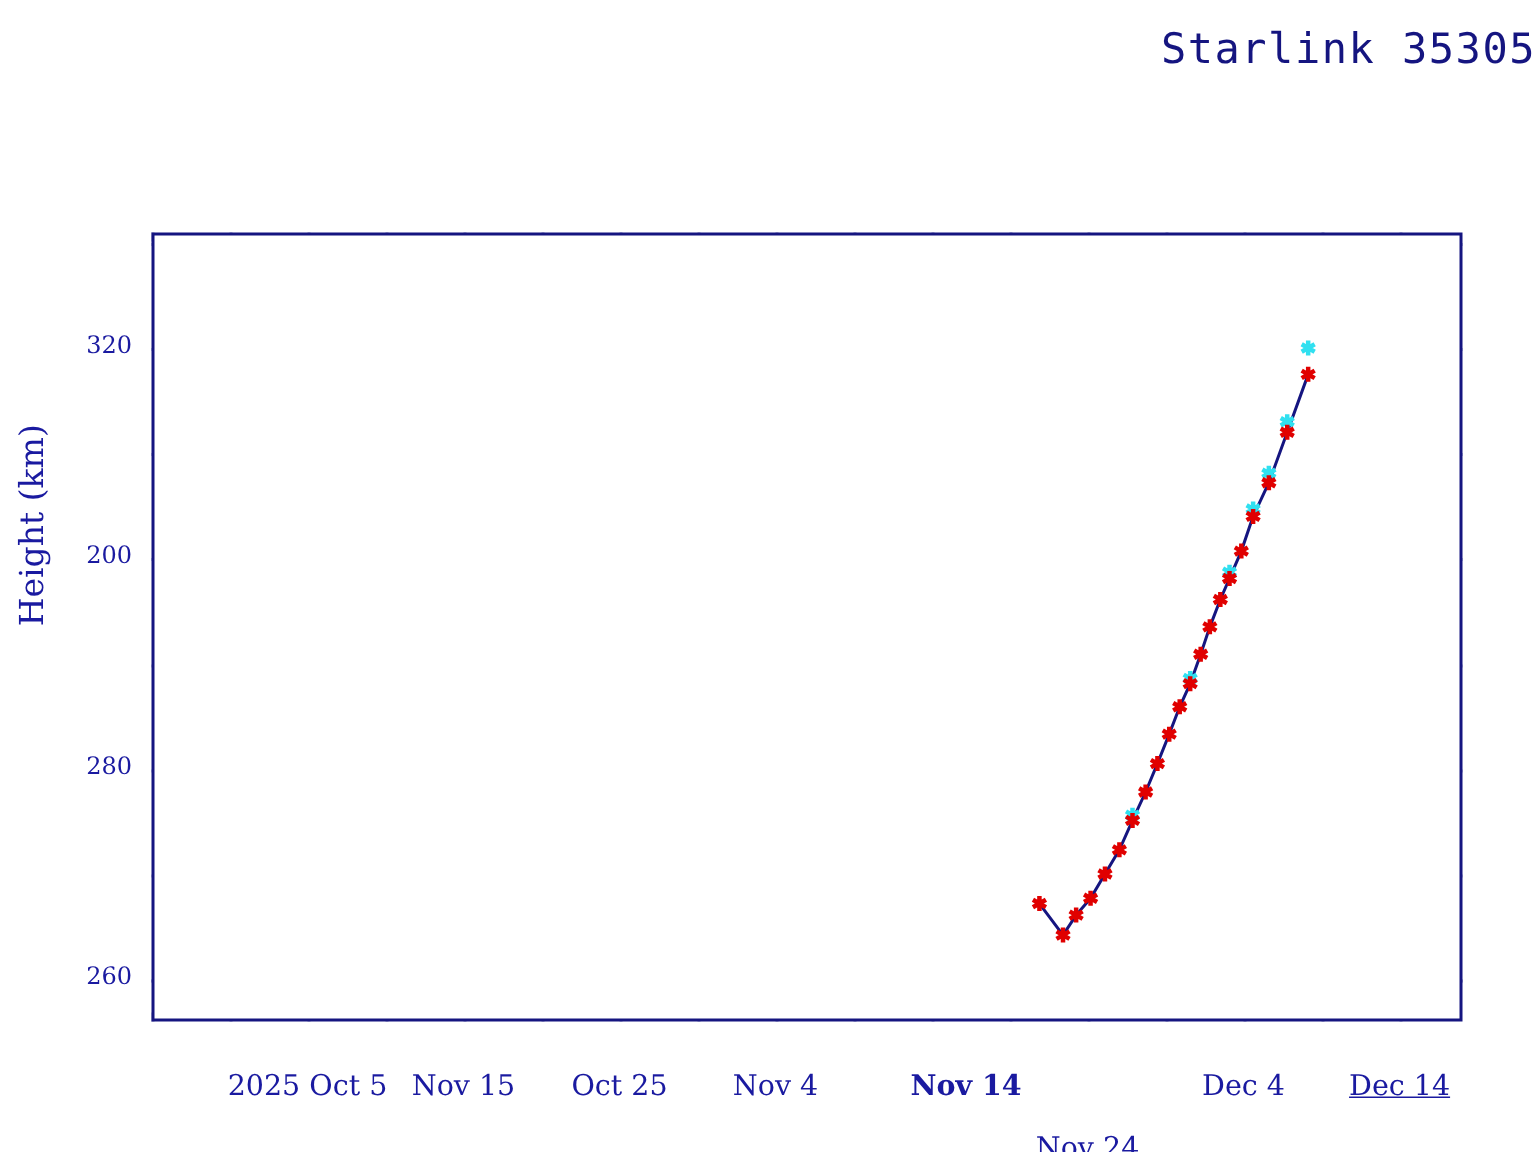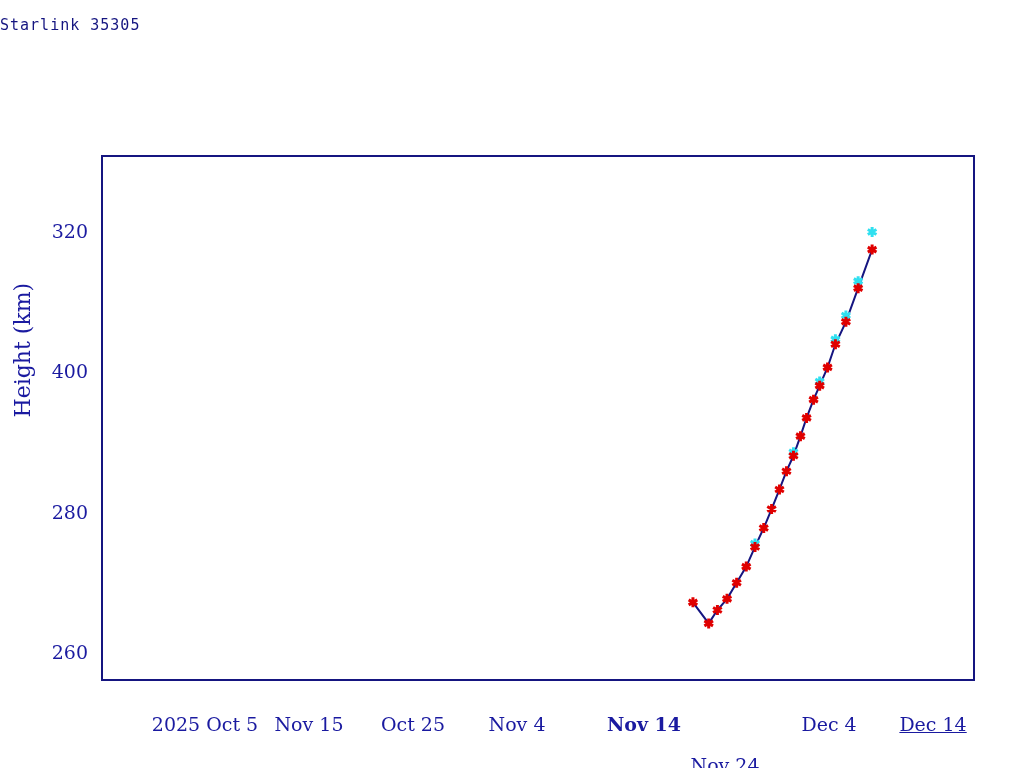--- a/index.html
+++ b/index.html
@@ -17,23 +17,23 @@
     position: relative;
     width: 1024px;
     height: 768px;
     background: #ffffff;
   }
   .chart-title {
     position: absolute;
     left: 0;
     top: 16px;
     width: 1024px;
-    text-align: left;
+    text-align: right;
     font-family: "DejaVu Sans Mono", "Liberation Mono", monospace;
-    font-size: 15px;
+    font-size: 28px;
     letter-spacing: 1px;
     color: #151580;
   }
   #plot-box {
     position: absolute;
     left: 101px;
     top: 155px;
     width: 874px;
     height: 526px;
     border: 2px solid #151580;
@@ -45,21 +45,21 @@
     left: 0;
     top: 0;
     width: 874px;
     height: 526px;
     overflow: visible;
   }
   .y-label-text {
     position: absolute;
     color: #1a1aa0;
     font-family: "DejaVu Serif", "Liberation Serif", serif;
-    font-size: 19px;
+    font-size: 16px;
     text-align: right;
     white-space: nowrap;
   }
   .x-label-text {
     position: absolute;
     color: #1a1aa0;
     font-family: "DejaVu Serif", "Liberation Serif", serif;
     font-size: 19px;
     white-space: nowrap;
     text-align: center;
@@ -157,21 +157,21 @@
       <div class="tick" style="left: 969px; top: 162.013px; width: 6px; height: 2px;"></div>
       <div class="tick" style="left: 101px; top: 302.28px; width: 6px; height: 2px;"></div>
       <div class="tick" style="left: 969px; top: 302.28px; width: 6px; height: 2px;"></div>
       <div class="tick" style="left: 101px; top: 442.547px; width: 6px; height: 2px;"></div>
       <div class="tick" style="left: 969px; top: 442.547px; width: 6px; height: 2px;"></div>
       <div class="tick" style="left: 101px; top: 582.813px; width: 6px; height: 2px;"></div>
       <div class="tick" style="left: 969px; top: 582.813px; width: 6px; height: 2px;"></div>
       <div class="tick" style="left: 101px; top: 652.947px; width: 6px; height: 2px;"></div>
       <div class="tick" style="left: 969px; top: 652.947px; width: 6px; height: 2px;"></div>
       <div class="y-label-text" style="left: 6px; top: 220.147px; width: 82px;">320</div>
-      <div class="y-label-text" style="left: 6px; top: 360.413px; width: 82px;">400</div>
+      <div class="y-label-text" style="left: 6px; top: 360.413px; width: 82px;">200</div>
       <div class="y-label-text" style="left: 6px; top: 500.68px; width: 82px;">280</div>
       <div class="y-label-text" style="left: 6px; top: 640.947px; width: 82px;">260</div>
     </div>
 
   <div id="plot-box">
     <svg id="data-svg" viewBox="0 0 874 526" preserveAspectRatio="none">
         <polyline points="589.95,445.35 605.68,466.39 614.42,453.06 624.04,441.84 633.65,425.71 643.26,409.58 652.00,389.94 660.74,371.01 668.61,352.07 676.48,332.43 683.47,314.20 690.46,298.77 697.45,279.13 703.57,260.90 710.56,242.66 716.68,228.63 724.55,210.40 732.41,187.26 742.90,164.81 755.14,131.15 769.12,92.58" fill="none" stroke="#151580" stroke-width="2"></polyline>
         <g>
           <path d="M 652.00 381.43 L 652.00 391.43 M 656.33 383.93 L 647.67 388.93 M 656.33 388.93 L 647.67 383.93 " stroke="#30e0f0" stroke-width="3" stroke-linecap="butt" fill="none"></path>
           <path d="M 690.46 290.26 L 690.46 300.26 M 694.79 292.76 L 686.13 297.76 M 694.79 297.76 L 686.13 292.76 " stroke="#30e0f0" stroke-width="3" stroke-linecap="butt" fill="none"></path>

